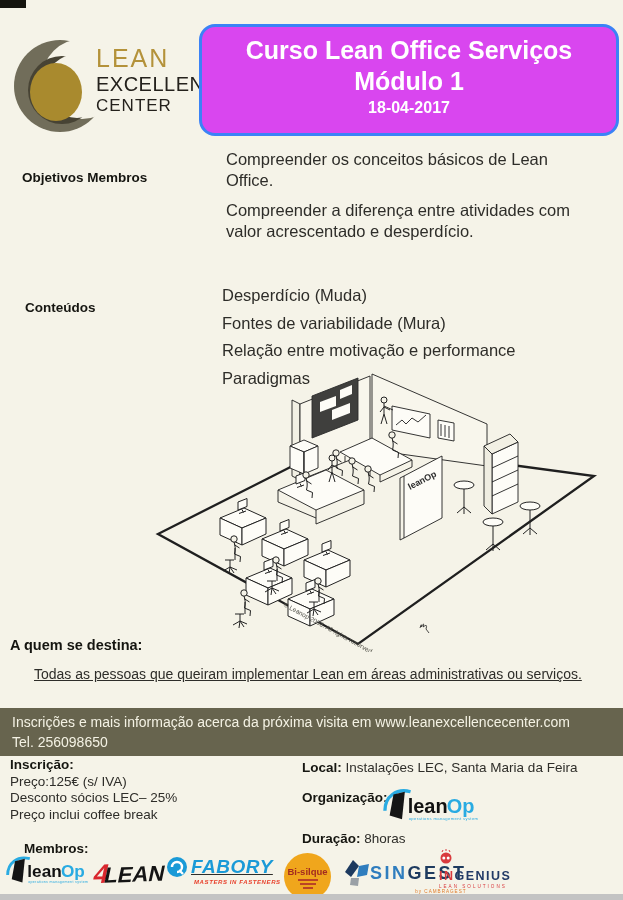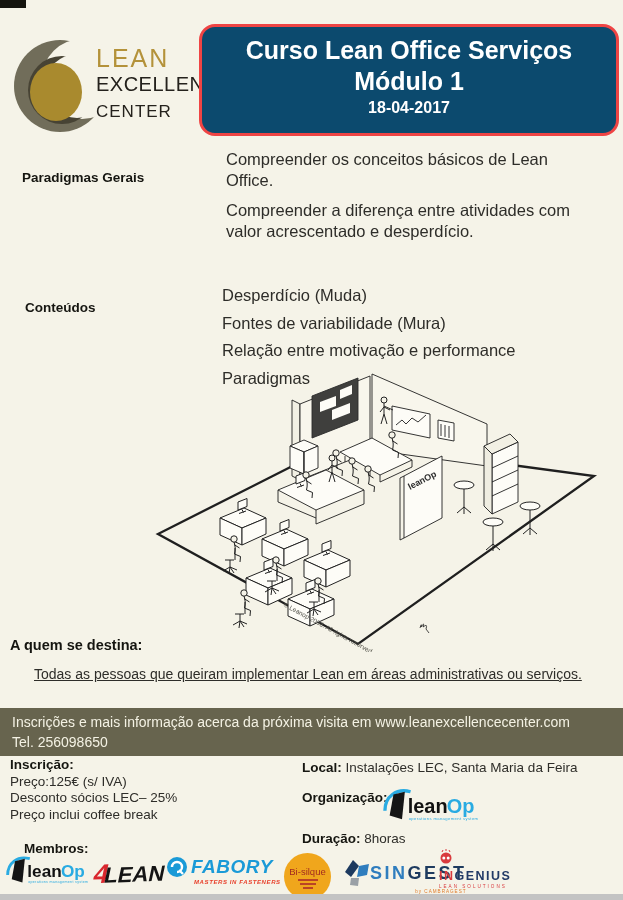--- a/index.html
+++ b/index.html
@@ -8,25 +8,25 @@
     background:#f5f3e8; font-family:"Liberation Sans", sans-serif; color:#2e2d29;
   }
   .abs{position:absolute;}
   
   .topmark{left:0;top:0;width:26px;height:8px;background:#15150f;}
   
   .lec-logo{left:14px;top:34px;width:192px;height:106px;}
   .lec-text{position:absolute;left:82px;top:12px;line-height:1;}
   .lec-lean{font-size:25px;letter-spacing:2px;color:#b4923a;}
   .lec-exc{font-size:20px;letter-spacing:.5px;color:#24211c;margin-top:3px;}
-  .lec-center{font-size:17px;letter-spacing:1px;color:#24211c;margin-top:9px;}
+  .lec-center{font-size:17px;letter-spacing:1px;color:#24211c;margin-top:3px;}
   
   .header-box{
     left:199px;top:24px;width:420px;height:112px;box-sizing:border-box;
-    background:#0c4a6e;border:3px solid #ef4444;border-radius:16px;
+    background:#d946ef;border:3px solid #3b82f6;border-radius:16px;
     color:#ffffff;text-align:center;
   }
   .header-box .t1{font-size:25px;font-weight:bold;margin-top:9px;}
   .header-box .t2{font-size:25px;font-weight:bold;margin-top:2px;}
   .header-box .t3{font-size:16px;font-weight:bold;margin-top:3px;}
   
   .sec-label{font-weight:bold;font-size:13.5px;color:#151510;}
   .obj-label{left:22px;top:170px;}
   .obj-text{left:222px;top:149px;width:362px;font-size:16.5px;line-height:1.28;}
   .obj-text p{margin:0 0 9px 4px;}
@@ -53,28 +53,28 @@
   .dur-line{left:302px;top:831px;}
   .org-logo{left:383px;top:785px;}
   
   .memb-label{left:24px;top:841px;font-size:13.5px;}
   .logo-block{position:absolute;}
   .leanop-member{left:6px;top:853px;}
   .l4{left:94px;top:858px;transform:skewX(-14deg) rotate(-2deg);white-space:nowrap;}
   .l4 .four{font-size:27px;font-weight:bold;color:#d9272e;}
   .l4 .lean{font-size:22px;font-weight:bold;color:#141414;margin-left:-4px;}
   .fabory{left:166px;top:856px;}
-  .fab-row{display:flex;align-items:flex-end;}
+  .fab-row{display:flex;align-items:flex-end;text-decoration:underline;}
   .fab-name{font-size:19px;font-weight:bold;font-style:italic;color:#1a9ad7;letter-spacing:.5px;margin-left:3px;}
   .fab-tag{font-size:6px;font-weight:bold;font-style:italic;color:#e8412c;letter-spacing:.6px;margin:1px 0 0 28px;}
   .bisilque{
     left:284px;top:853px;width:47px;height:47px;border-radius:50%;
     background:#f0a61c;text-align:center;box-sizing:border-box;padding-top:13px;
   }
-  .bq-name{font-size:9.5px;font-weight:normal;color:#a32b20;}
+  .bq-name{font-size:9.5px;font-weight:bold;color:#a32b20;}
   .bq-line{height:2px;background:#b03327;margin:2px auto 0 auto;opacity:.85;}
   .singest{left:342px;top:858px;}
   .sg-row{display:flex;align-items:center;}
   .sg-name{font-size:18px;font-weight:bold;letter-spacing:2.5px;margin-left:0;white-space:nowrap;}
   .sg-a{color:#2f7dbe;} .sg-b{color:#1d3a5f;}
   .sg-tag{font-size:4.6px;color:#e07b2a;letter-spacing:1px;text-align:right;margin-top:1px;}
   .ingenius{left:439px;top:849px;text-align:left;width:86px;}
   .ing-name{font-size:12.5px;font-weight:bold;letter-spacing:1.5px;white-space:nowrap;}
   .ing-a{color:#d93a3e;} .ing-bname{color:#223a66;}
   .ing-tag{font-size:4.6px;color:#d93a3e;letter-spacing:2px;margin-top:1px;}
@@ -102,21 +102,21 @@
       <div class="lec-center">CENTER</div>
     </div>
   </div>
 
   <div class="abs header-box">
     <div class="t1">Curso Lean Office Serviços</div>
     <div class="t2">Módulo 1</div>
     <div class="t3">18-04-2017</div>
   </div>
 
-  <div class="abs sec-label obj-label">Paradigmas Gerais</div>
+  <div class="abs sec-label obj-label">Objetivos Membros</div>
   <div class="abs obj-text">
     <p>Compreender os conceitos básicos de Lean Office.</p>
     <p>Compreender a diferença entre atividades com valor acrescentado e desperdício.</p>
   </div>
 
   <div class="abs sec-label cont-label">Conteúdos</div>
   <div class="abs cont-list">
     <div>Desperdício (Muda)</div>
     <div>Fontes de variabilidade (Mura)</div>
     <div>Relação entre motivação e performance</div>

